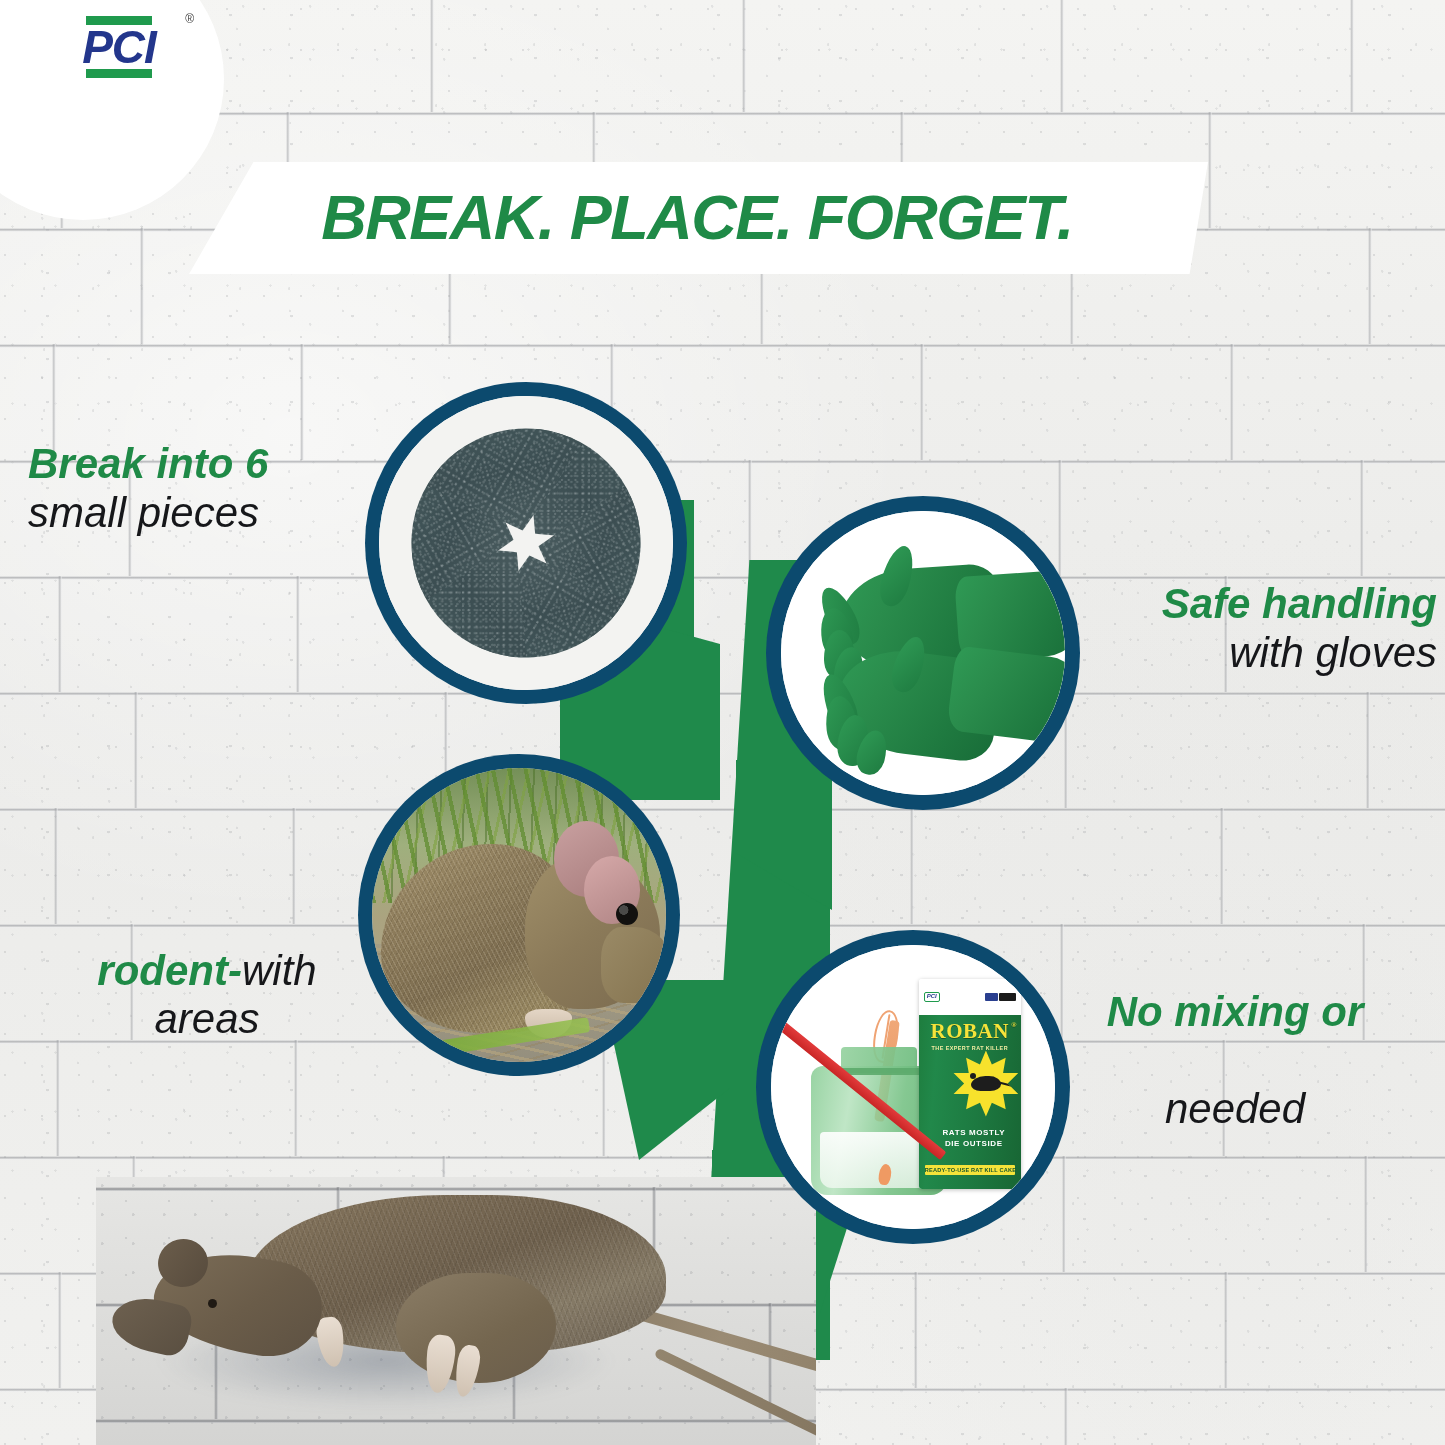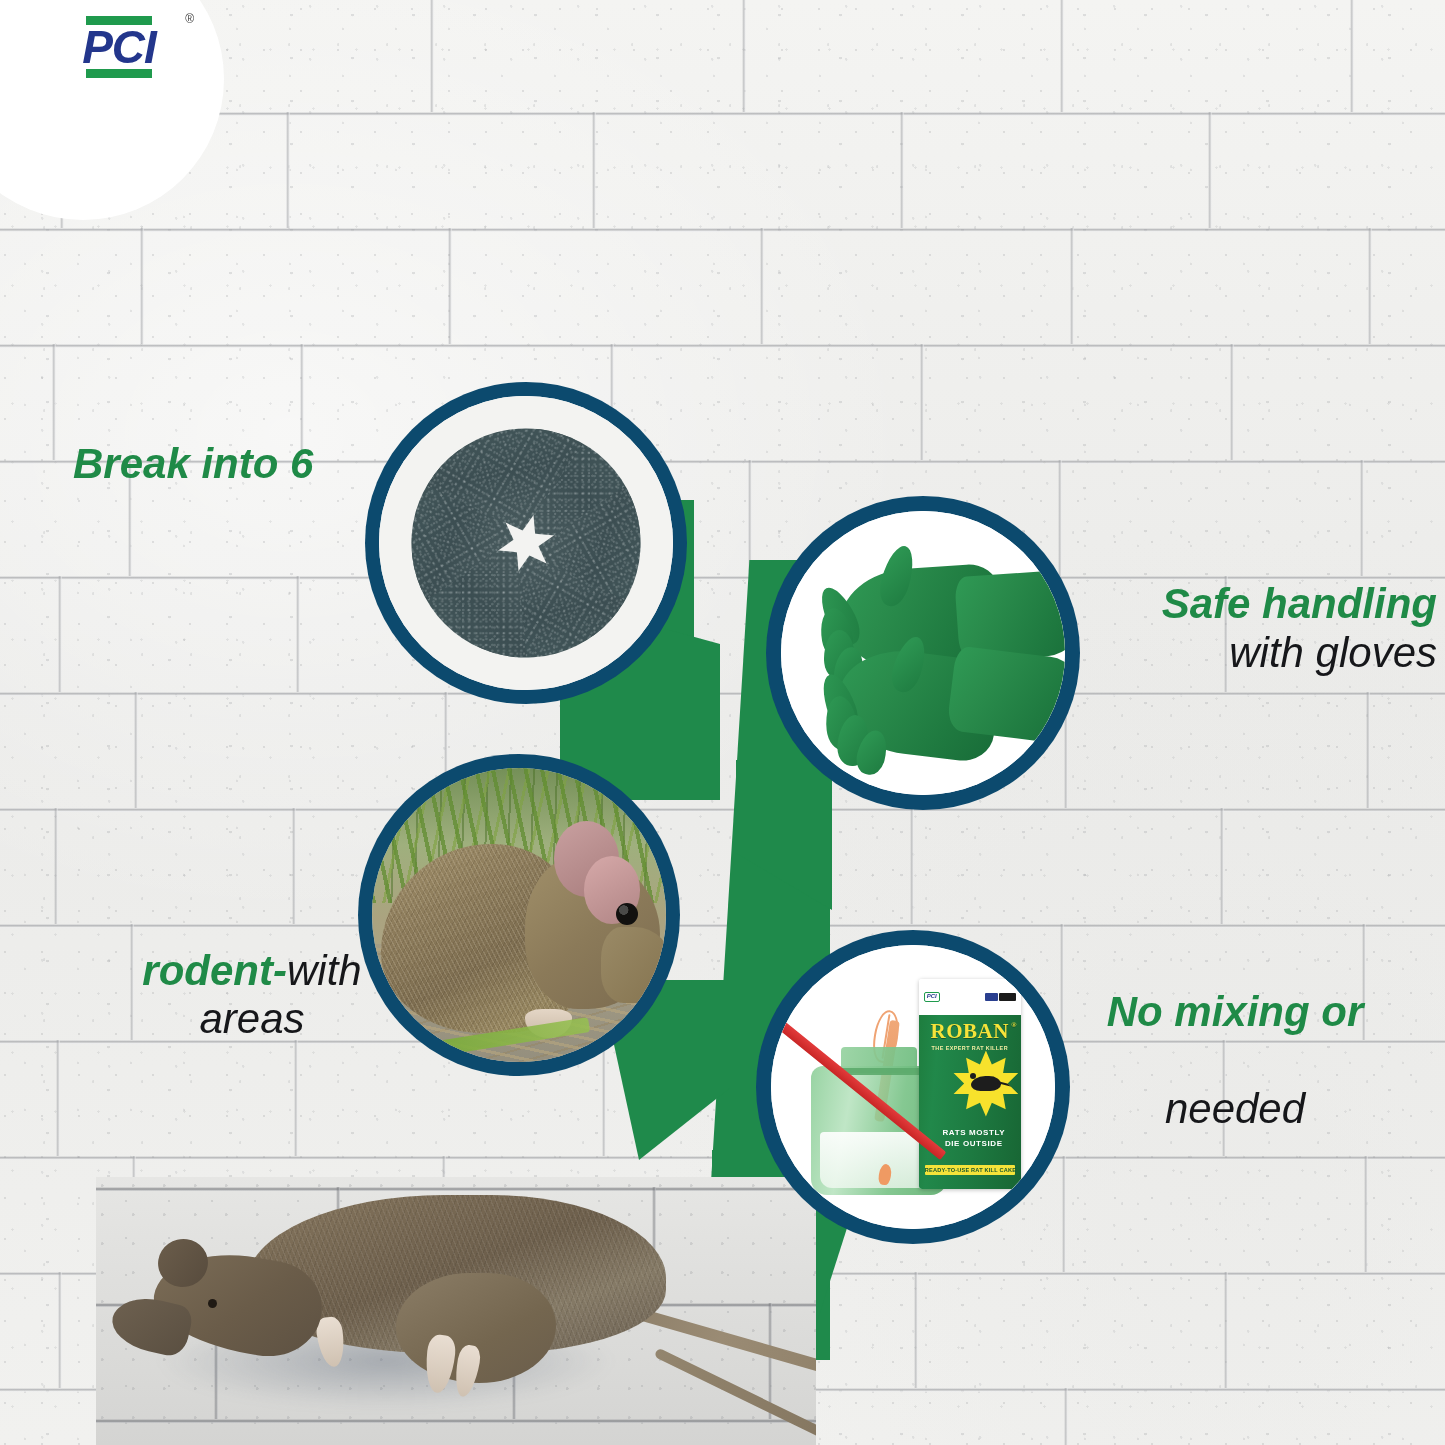--- a/index.html
+++ b/index.html
@@ -302,21 +302,21 @@
 
   
   .label {
     position:absolute; z-index:25;
     font-family:"Liberation Sans", sans-serif;
     font-style:italic;
     line-height:1.16;
   }
   .label .g { color:#1f8a47; font-weight:bold; }
   .label .k { color:#16171a; font-weight:normal; }
-  .label-left  { text-align:left;margin-left:45px; }
+  .label-left  { text-align:left; }
   .label-right { text-align:right; }
 
   
   .bottom-rat {
     position:absolute; left:96px; bottom:0;
     width:720px; height:268px;
     z-index:15;
     overflow:hidden;
   }
   .br-ground {
@@ -708,39 +708,43 @@
           </div>
           <div class="pack-strip">READY-TO-USE RAT KILL CAKE</div>
         </div>
 
       </div>
     </div>
   </div>
 
   <div class="label label-left" style="left:28px; top:440px; width:330px; font-size:42px;">
     <span class="g">Break into 6</span><br>
+    <span class="k">small pieces</span>
   </div>
 
   <div class="label label-right" style="right:8px; top:580px; width:400px; font-size:42px;">
     <span class="g">Safe handling</span><br>
     <span class="k">with gloves</span>
   </div>
 
   <div class="label label-left" style="left:32px; top:898px; width:350px; font-size:42px; text-align:center;">
     <br>
     <span class="g">rodent-</span><span class="k">with</span><br>
     <span class="k">areas</span>
   </div>
 
   <div class="label" style="right:10px; top:988px; width:400px; font-size:42px; text-align:center;">
     <span class="g">No mixing or</span><br>
     <br>
     <span class="k">needed</span>
   </div>
 
+  <div class="title-banner">
+    <span class="title-text">BREAK. PLACE. FORGET.</span>
+  </div>
 
   <div class="logo-badge">
     <div class="logo-mark">
       <div class="logo-bracket"></div>
       <div class="logo-text">PCI</div>
       <div class="logo-tm">®</div>
     </div>
   </div>
 
 </div>

